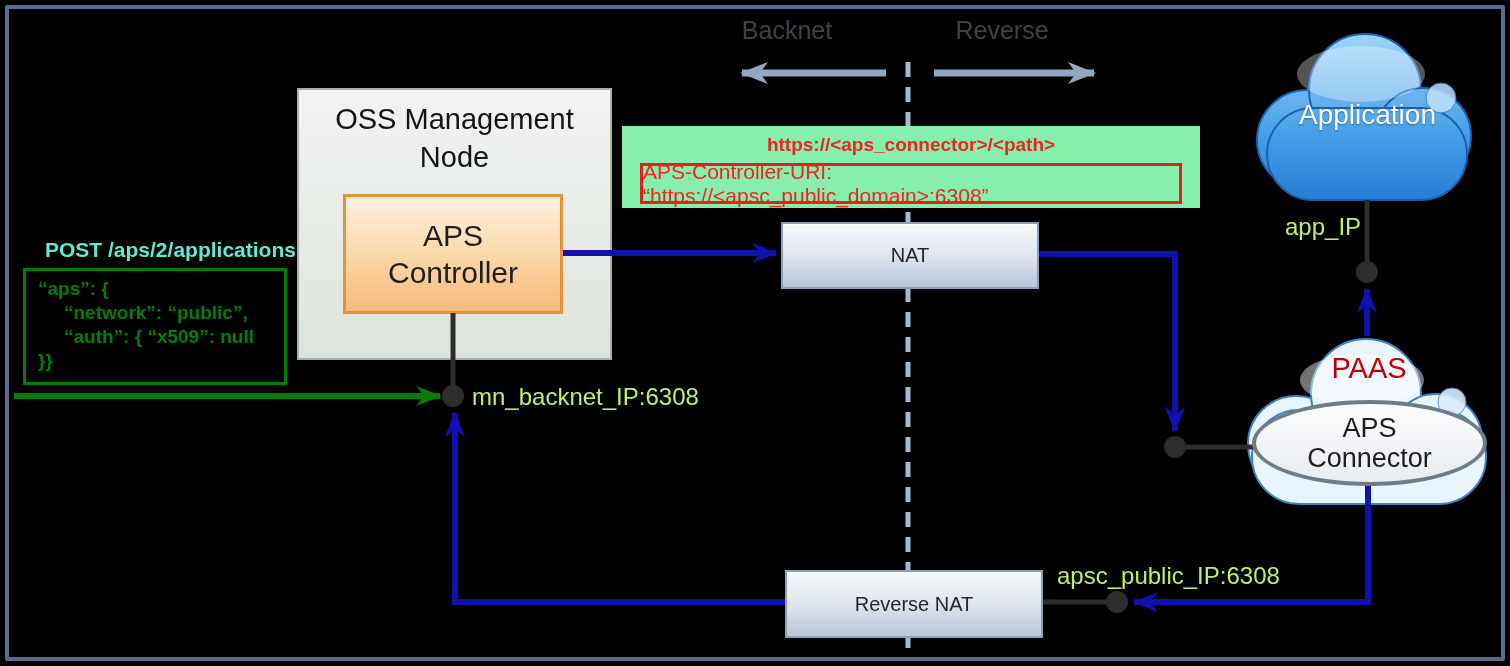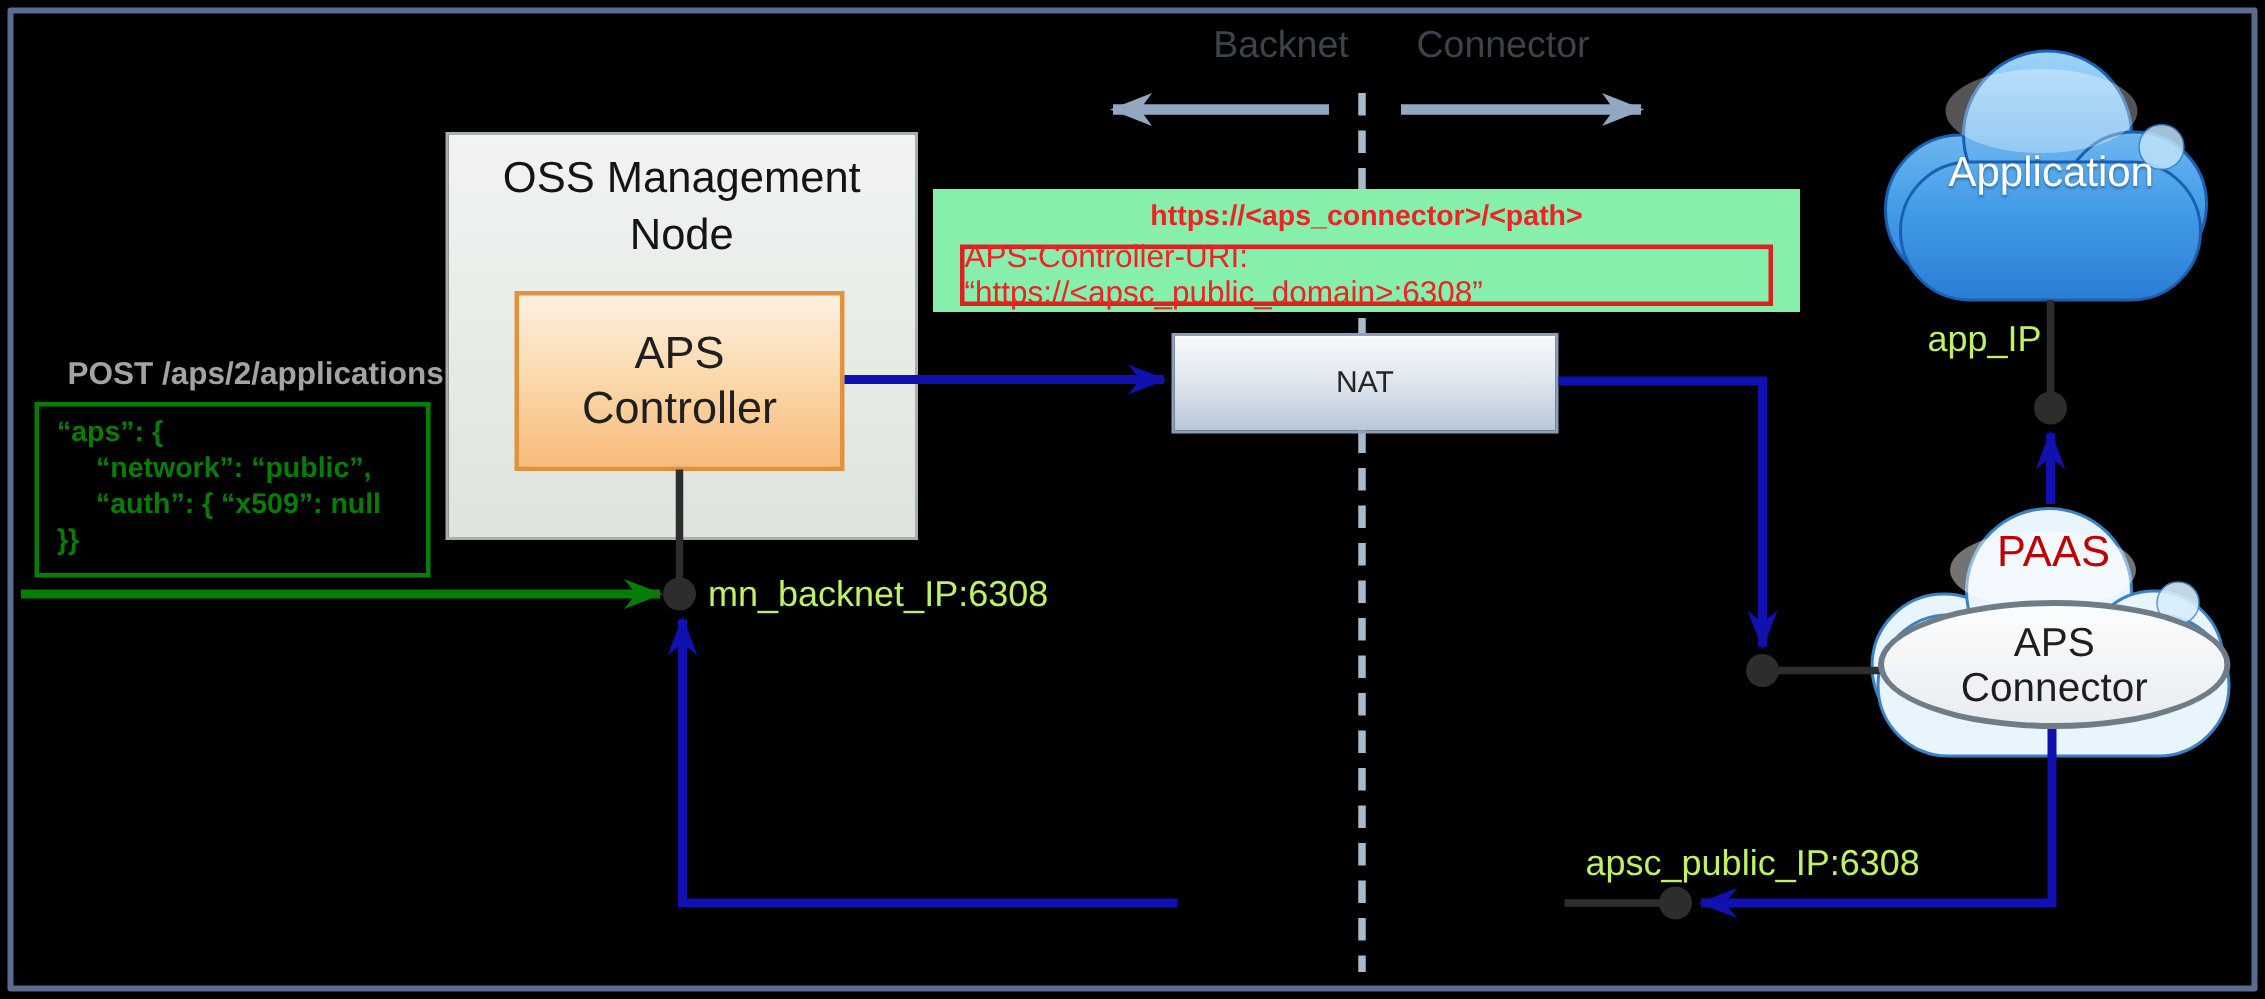--- a/index.html
+++ b/index.html
@@ -36,21 +36,21 @@
   #revnat{left:785px;top:570px;width:258px;height:68px;}
   
   .uri-band{position:absolute;left:622px;top:126px;width:578px;height:82px;
     background:#86efac;z-index:2;box-sizing:border-box;padding:0;}
   .uri-line1{height:37px;display:flex;align-items:center;justify-content:center;
     color:#ee2424;font-size:19px;font-weight:700;}
   .uri-line2{height:41px;margin:0 18px;border:3px solid #dd2020;box-sizing:border-box;
     display:flex;align-items:center;justify-content:center;
     color:#ee2424;font-size:21px;font-weight:400;}
   
-  .post-label{position:absolute;left:45px;top:238px;font-size:21px;font-weight:700;color:#a3a3a3;z-index:2;}
+  .post-label{position:absolute;left:45px;top:238px;font-size:21px;font-weight:700;color:#5eead4;z-index:2;}
   .req-box{position:absolute;left:23px;top:268px;width:264px;height:117px;
     border:3px solid #077d07;box-sizing:border-box;z-index:2;
     padding:6px 0 0 12px;color:#077d07;font-size:19px;font-weight:700;line-height:1.27;}
   .req-box .indent{padding-left:26px;}
   
   .ep-label{position:absolute;font-size:24px;color:#bef264;z-index:5;white-space:nowrap;}
   
   .cloud-label{position:absolute;text-align:center;z-index:4;}
   #app-cloud-label{left:1255px;top:99px;width:225px;color:#fff;font-size:28px;
     text-shadow:0 1px 2px rgba(0,40,90,.5);}
@@ -111,32 +111,35 @@
         <circle cx="198" cy="108" r="46"></circle>
         <rect x="14" y="78" width="234" height="94" rx="47"></rect>
       </g>
       <g transform="translate(1238,332)">
         <ellipse cx="124" cy="48" rx="62" ry="26" fill="#ffffff" opacity="0.45"></ellipse>
         <circle cx="214" cy="70" r="14" fill="#d8edfb" opacity="0.9" stroke="#4c90d0"></circle>
       </g>
     </g>
   </svg>
 
-  <div class="region-label" style="left:774px;">Backnet</div>
-  <div class="region-label" style="left:922px;">Connector</div>
+  <div class="region-label" style="left:707px;">Backnet</div>
+  <div class="region-label" style="left:922px;">Reverse</div>
 
   <div class="oss-box">
     <div class="oss-title">OSS Management Node</div>
   </div>
   <div class="apsc-box">
     <div class="inner">APS Controller</div>
   </div>
 
   <div id="nat" class="natbox">
     <span>NAT</span>
+  </div>
+  <div id="revnat" class="natbox">
+    <span>Reverse NAT</span>
   </div>
 
   <div class="uri-band">
     <div class="uri-line1">https://&lt;aps_connector&gt;/&lt;path&gt;</div>
     <div class="uri-line2">APS-Controller-URI: “https://&lt;apsc_public_domain&gt;:6308”</div>
   </div>
 
   <div class="post-label">POST /aps/2/applications</div>
   <div class="req-box">
     <div>“aps”: {</div>

